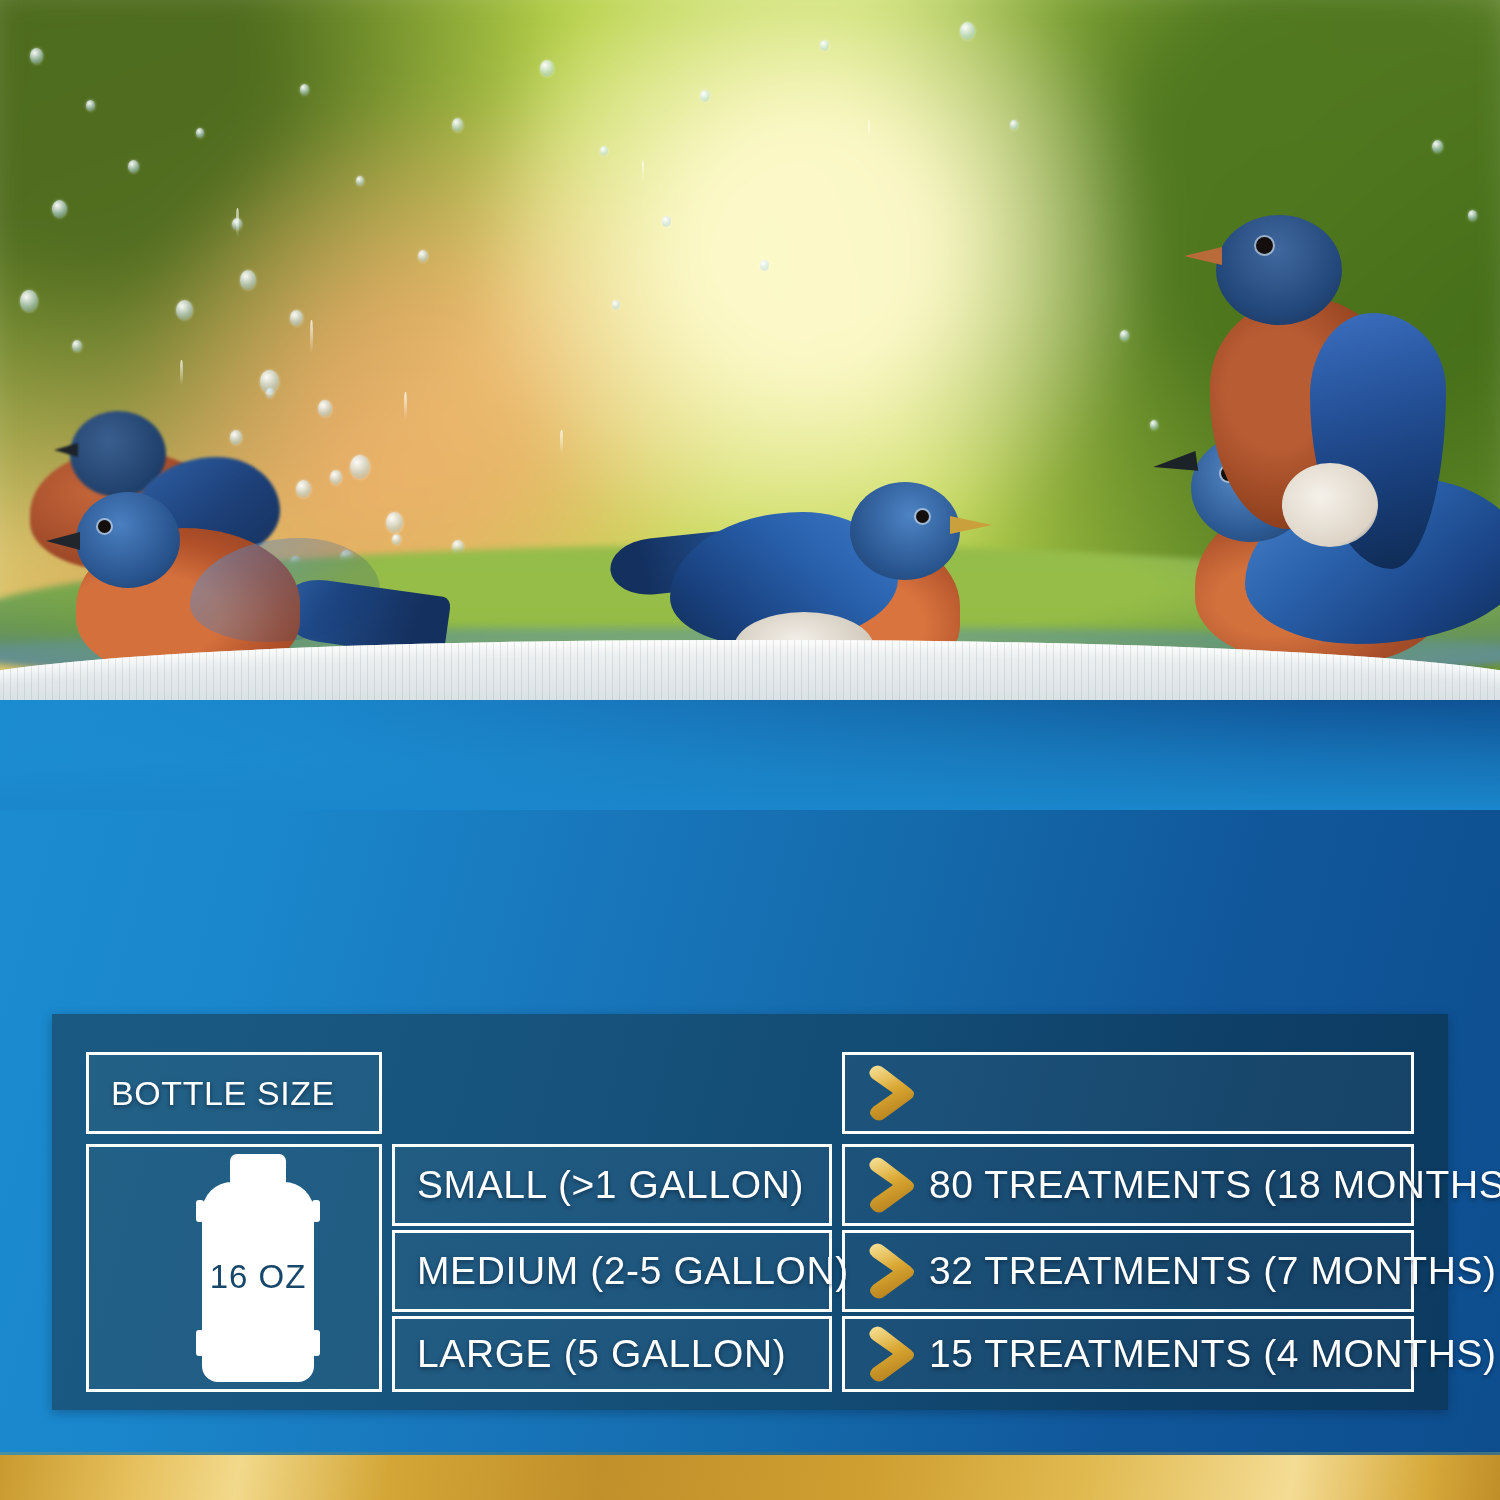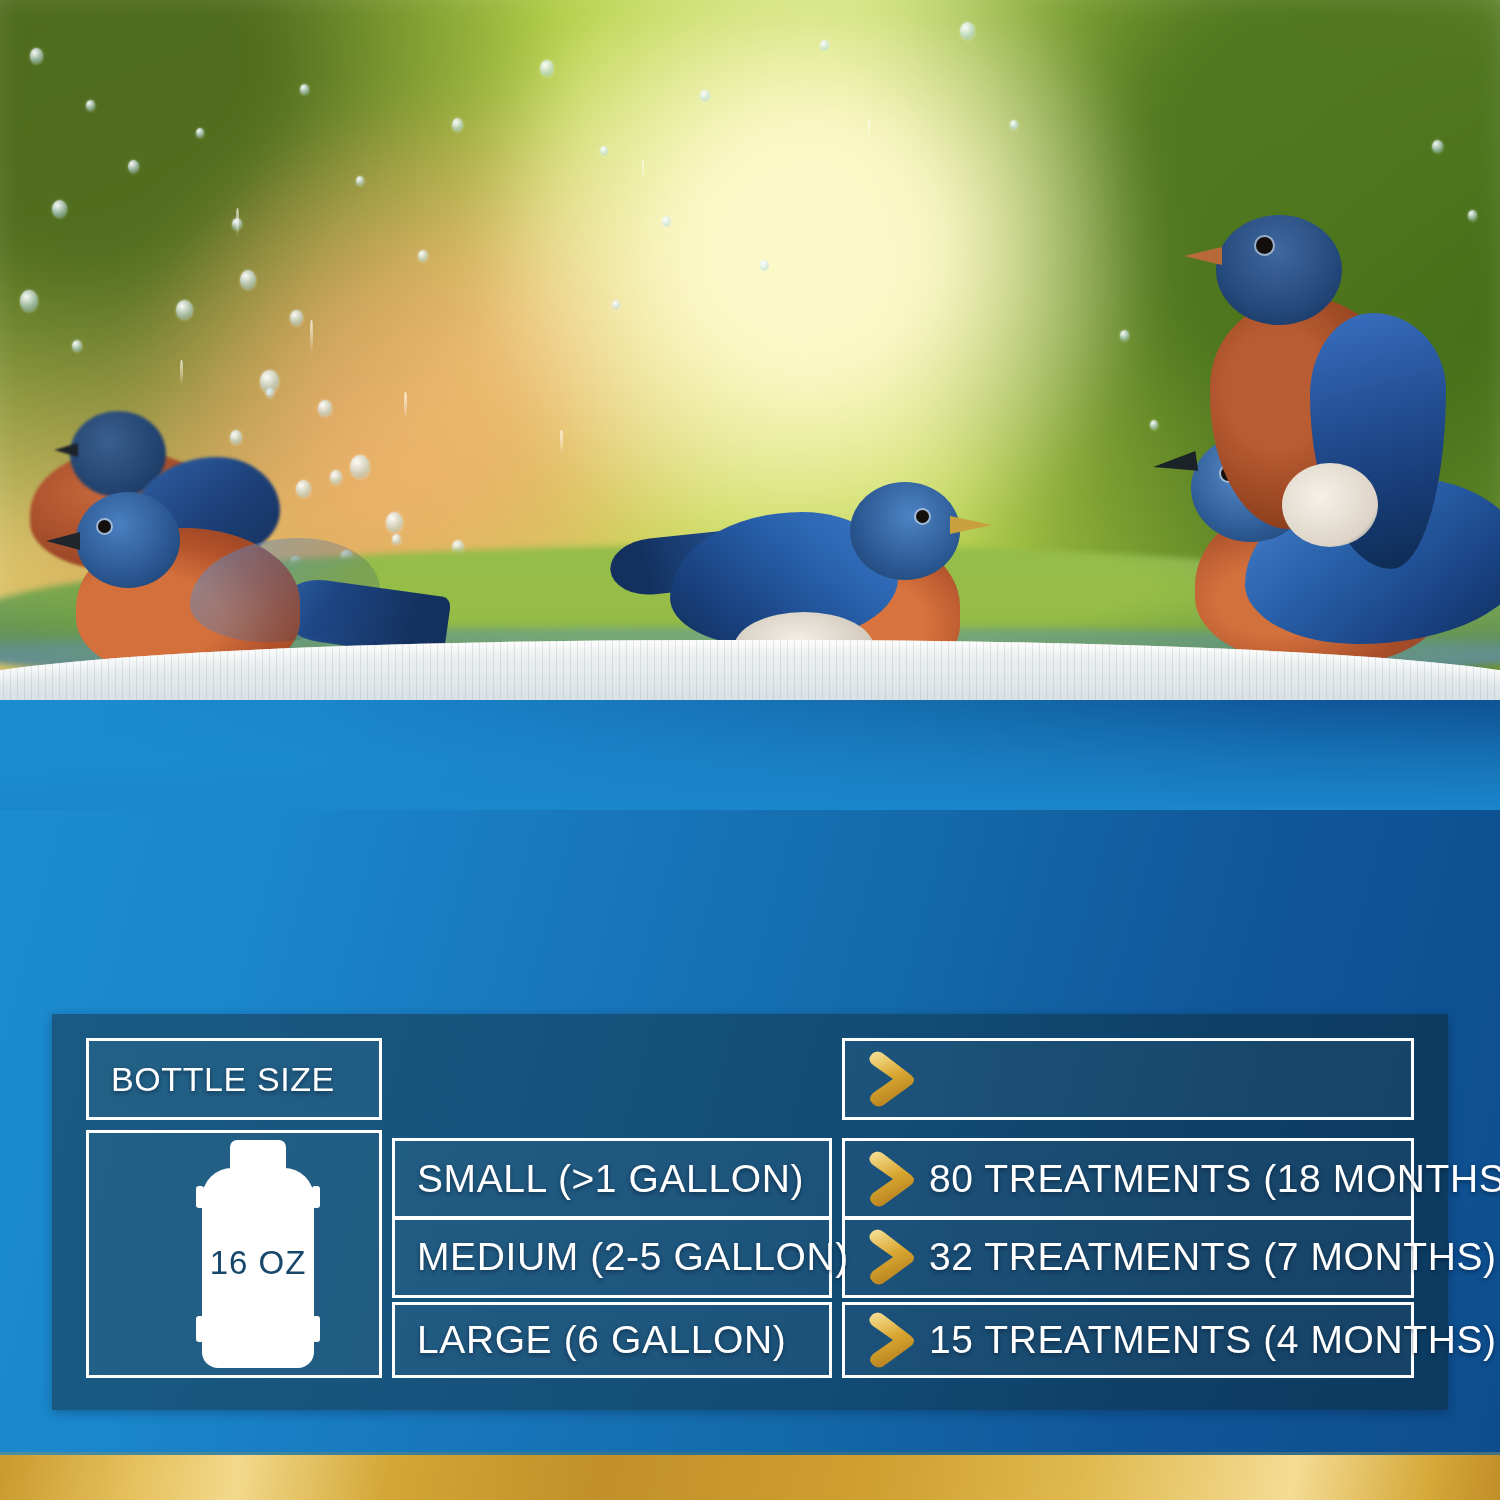--- a/index.html
+++ b/index.html
@@ -77,42 +77,42 @@
 
   
   .headline{position:absolute;left:0;top:820px;width:1500px;height:160px;}
 
   
   .tablepanel{
     position:absolute;left:52px;top:1014px;width:1396px;height:396px;
     background:linear-gradient(105deg,#1a5a82 0%,#17547d 30%,#124b74 58%,#0e3f66 80%,#0c3a60 100%);
     box-shadow:0 3px 10px rgba(0,20,45,.3);
   }
-  .grid{position:absolute;left:34px;top:24px;width:1328px;height:309px;}
+  .grid{position:absolute;left:34px;top:38px;width:1328px;height:309px;}
   .cell{
     position:absolute;border:3px solid #ffffff;
     box-sizing:border-box;
     background:rgba(255,255,255,.045);
     display:flex;align-items:center;
   }
   .cell.hdr{}
   .celltext{
     color:#ffffff;font-size:34px;letter-spacing:.6px;white-space:nowrap;
     text-shadow:0 2px 4px rgba(0,15,35,.5);
   }
   .celltext.big{font-size:39px;}
   .celltext.hdrtext{font-size:34px;}
 
   
   .c1{left:0;width:296px;}
   .c2{left:306px;width:440px;}
   .c3{left:756px;width:572px;}
   
   .r0{top:0;height:82px;}
-  .r1{top:92px;height:82px;margin-top:8px;}
+  .r1{top:92px;height:82px;}
   .r2{top:178px;height:82px;}
   .r3{top:264px;height:76px;}
   .bottlecell{top:92px;height:248px;justify-content:center;padding-left:48px;}
 
   .pad{padding-left:22px;}
   .padchev{padding-left:84px;}
 
   
   .chev{position:absolute;left:16px;top:50%;transform:translateY(-50%);width:56px;height:60px;}
 
@@ -315,21 +315,21 @@
         <span class="celltext big pad">MEDIUM (2-5 GALLON)</span>
       </div>
       <div class="cell c3 r2">
         <svg class="chev" viewBox="0 0 56 60">
           <path d="M10 6 L12 4 Q18 0 24 6 L50 26 Q56 31 50 36 L24 55 Q18 60 12 55 Q6 50 12 44 L32 30 L12 16 Q6 11 10 6 Z" fill="url(#g0)"></path>
         </svg>
         <span class="celltext big padchev">32 TREATMENTS (7 MONTHS)</span>
       </div>
 
       <div class="cell c2 r3">
-        <span class="celltext big pad">LARGE (6 GALLON)</span>
+        <span class="celltext big pad">LARGE (5 GALLON)</span>
       </div>
       <div class="cell c3 r3">
         <svg class="chev" viewBox="0 0 56 60">
           <path d="M10 6 L12 4 Q18 0 24 6 L50 26 Q56 31 50 36 L24 55 Q18 60 12 55 Q6 50 12 44 L32 30 L12 16 Q6 11 10 6 Z" fill="url(#g0)"></path>
         </svg>
         <span class="celltext big padchev">15 TREATMENTS (4 MONTHS)</span>
       </div>
 
     </div>
   </div>

